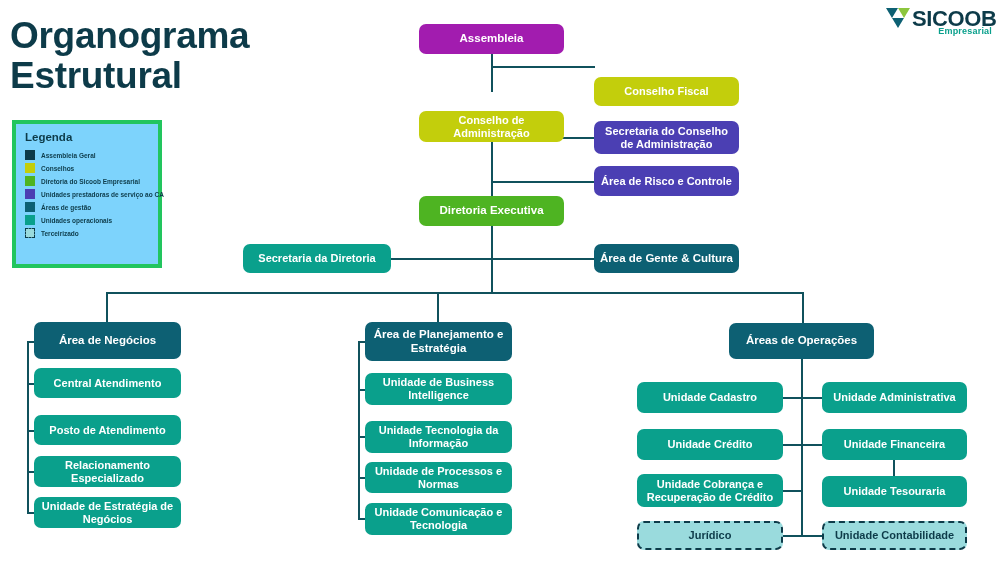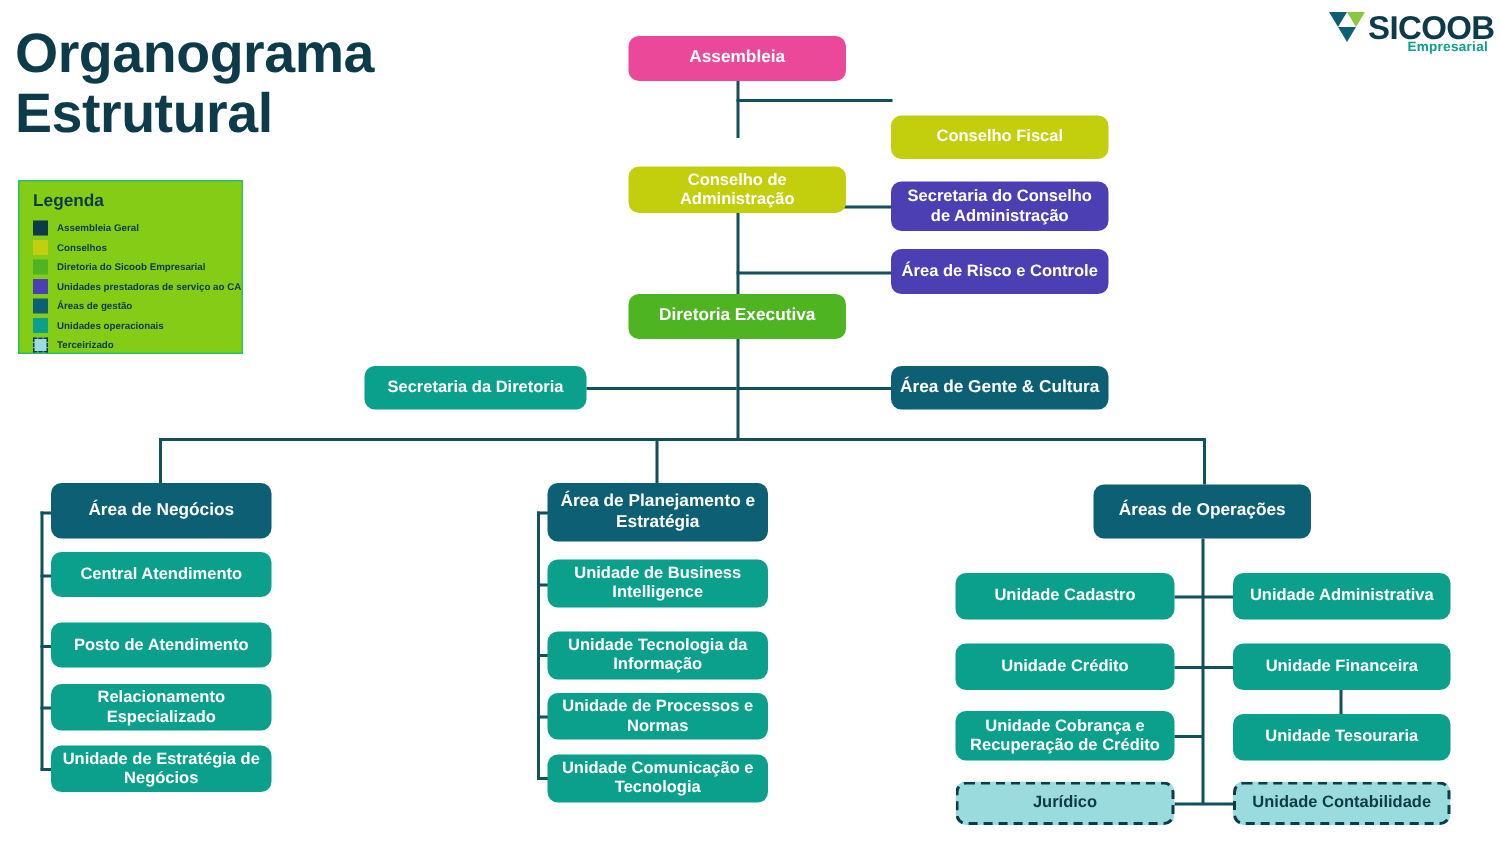--- a/index.html
+++ b/index.html
@@ -16,42 +16,42 @@
   .hline{height:2px;}
 
   
   .node{
     position:absolute;border-radius:7px;
     display:flex;align-items:center;justify-content:center;
     text-align:center;color:#ffffff;font-weight:bold;
     line-height:1.15;box-sizing:border-box;padding:2px 5px;
     z-index:5;
   }
-  .n-assembleia{background:#ec4899;font-size:11.5px;}
+  .n-assembleia{background:#a21caf;font-size:11.5px;}
   .n-conselho{background:#c3ce0c;font-size:11px;margin-top:25px;}
   .n-diretoria{background:#4eb422;font-size:11.5px;}
   .n-prestadora{background:#4b3fb3;font-size:11px;}
   .n-gestao{background:#0d6073;font-size:11.5px;}
   .n-operacional{background:#0aa08c;font-size:11px;}
   .n-terceirizado{
     background:#9adbdd;color:#0d3b49;font-size:11px;
     border:2px dashed #0d3b49;
   }
 
   
   #title{
     position:absolute;left:10px;top:16px;width:300px;
     font-size:37px;font-weight:bold;color:#0d3b49;line-height:1.08;
     letter-spacing:-0.3px;
   }
 
   
   #legend{
-    position:absolute;left:12px;top:120px;width:150px;height:116px;
-    border:1px solid #22c55e;background:#84cc16;box-sizing:border-box;
+    position:absolute;left:12px;top:120px;width:150px;height:148px;
+    border:4px solid #22c55e;background:#7dd3fc;box-sizing:border-box;
     padding:7px 9px;z-index:6;
   }
   #legend .lg-title{font-size:11.5px;font-weight:bold;color:#0d3b49;margin-bottom:7px;}
   .lg-row{display:flex;align-items:center;margin-bottom:3px;}
   .lg-sw{width:10px;height:10px;margin-right:6px;flex:0 0 auto;}
   .lg-tx{font-size:6.5px;font-weight:bold;color:#0d3b49;white-space:nowrap;}
   .sw-assembleia{background:#0d3b49;}
   .sw-conselho{background:#c3ce0c;}
   .sw-diretoria{background:#4eb422;}
   .sw-prestadora{background:#4b3fb3;}

